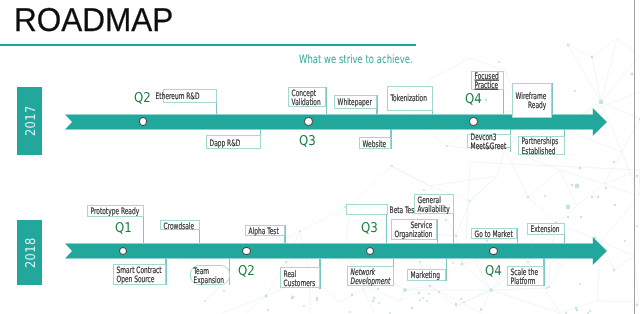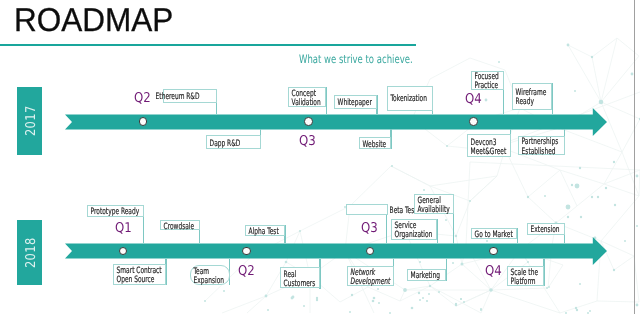--- a/index.html
+++ b/index.html
@@ -21,21 +21,21 @@
   .subtitle{position:absolute;left:298.5px;top:53.3px;color:#38a79e;font-size:11.5px;
             line-height:12px;white-space:nowrap;transform:scaleX(0.822);transform-origin:0 0;filter:opacity(0.999);}
 
   .yearbox{position:absolute;background:#22a79d;}
   .yearlabel{position:absolute;left:0;top:0;width:100%;height:100%;
         display:flex;align-items:center;justify-content:center;}
   .yearlabel span{color:#ddf1ef;font-size:13.5px;line-height:13.5px;white-space:nowrap;
         transform:rotate(-90deg) scaleX(0.94) translateY(2.6px);letter-spacing:0.4px;filter:opacity(0.999);}
 
   .bar{position:absolute;}
-  .qlabel{position:absolute;color:#701a75;font-size:13.5px;line-height:14px;white-space:nowrap;
+  .qlabel{position:absolute;color:#15803d;font-size:13.5px;line-height:14px;white-space:nowrap;
           transform:scaleX(0.97);transform-origin:0 0;filter:opacity(0.999);}
   .card{position:absolute;border:1px solid #a5d8d4;background:#fff;box-sizing:border-box;
         display:flex;align-items:center;z-index:4;}
   .card .ct{display:block;font-size:8.8px;line-height:9.2px;color:#242424;padding-left:3.5px;
             white-space:pre;transform:scaleX(0.745) translateY(1.6px);transform-origin:0 50%;
             -webkit-text-stroke:0.18px #242424;filter:opacity(0.999);}
   .conn{position:absolute;background:#7ec8c3;width:1.3px;z-index:2;}
   .dot{position:absolute;background:#fcfcfc;border:1.5px solid #3a3a3a;border-radius:50%;
        width:8.6px;height:8.6px;box-sizing:border-box;z-index:6;}
   .rightline{position:absolute;top:0;left:634px;width:1px;height:314px;background:#a0a0a0;}
@@ -285,31 +285,31 @@
       </div>
       <div class="conn" style="left: 390.4px; top: 129px; height: 20.3px;"></div>
       <div class="card" style="left: 359px; top: 137px; width: 32px; height: 12.3px;">
         <span class="ct">Website</span>
       </div>
       <div class="conn" style="left: 432.2px; top: 85.5px; height: 28.5px;"></div>
       <div class="card" style="left: 386.6px; top: 85.5px; width: 46.2px; height: 25px;">
         <span class="ct">Tokenization</span>
       </div>
       <div class="conn" style="left: 503.1px; top: 70.8px; height: 43.2px;"></div>
-      <div class="card" style="left: 470.5px; top: 70.8px; width: 33.2px; height: 19px;">
+      <div class="card" style="left: 470.5px; top: 70.8px; width: 33.2px; height: 19px; text-decoration: underline;">
         <span class="ct">Focused
 Practice</span>
       </div>
       <div class="conn" style="left: 510.2px; top: 129px; height: 23.2px;"></div>
-      <div class="card" style="left: 467.4px; top: 134.4px; width: 43.4px; height: 23px;">
+      <div class="card" style="left: 467.4px; top: 134.4px; width: 43.4px; height: 14px;">
         <span class="ct">Devcon3
 Meet&amp;Greet</span>
       </div>
       <div class="conn" style="left: 551.7px; top: 82.6px; height: 31.4px;"></div>
-      <div class="card" style="left: 512.3px; top: 82.6px; width: 40px; height: 27px;">
+      <div class="card" style="left: 512.3px; top: 82.6px; width: 40px; height: 35px; text-align: right;">
         <span class="ct">Wireframe
 Ready</span>
       </div>
       <div class="conn" style="left: 564.2px; top: 129px; height: 26.2px;"></div>
       <div class="card" style="left: 517.5px; top: 136px; width: 47.3px; height: 19.2px;">
         <span class="ct">Partnerships
 Established</span>
       </div>
       <div class="qlabel" style="left: 134.2px; top: 91.2px;">Q2</div>
       <div class="qlabel" style="left: 299.2px; top: 134.2px;">Q3</div>
@@ -360,21 +360,21 @@
       <div class="card" style="left: 346.7px; top: 266.1px; width: 47px; height: 20.2px; font-style: italic;">
         <span class="ct">Network
 Development</span>
       </div>
       <div class="conn" style="left: 453px; top: 194px; height: 49.5px;"></div>
       <div class="card" style="left: 413.6px; top: 194px; width: 40px; height: 19.9px;">
         <span class="ct">General
 Availability</span>
       </div>
       <div class="conn" style="left: 436.8px; top: 218.6px; height: 24.9px;"></div>
-      <div class="card" style="left: 391.4px; top: 218.6px; width: 46px; height: 21.8px;">
+      <div class="card" style="left: 391.4px; top: 218.6px; width: 46px; height: 21.8px; text-align: right;">
         <span class="ct">Service
 Organization</span>
       </div>
       <div class="conn" style="left: 445.5px; top: 258.5px; height: 22.2px;"></div>
       <div class="card" style="left: 407.2px; top: 269.3px; width: 38.9px; height: 11.4px;">
         <span class="ct">Marketing</span>
       </div>
       <div class="conn" style="left: 516.6px; top: 228.1px; height: 15.4px;"></div>
       <div class="card" style="left: 470.5px; top: 228.1px; width: 46.7px; height: 11px;">
         <span class="ct">Go to Market</span>

